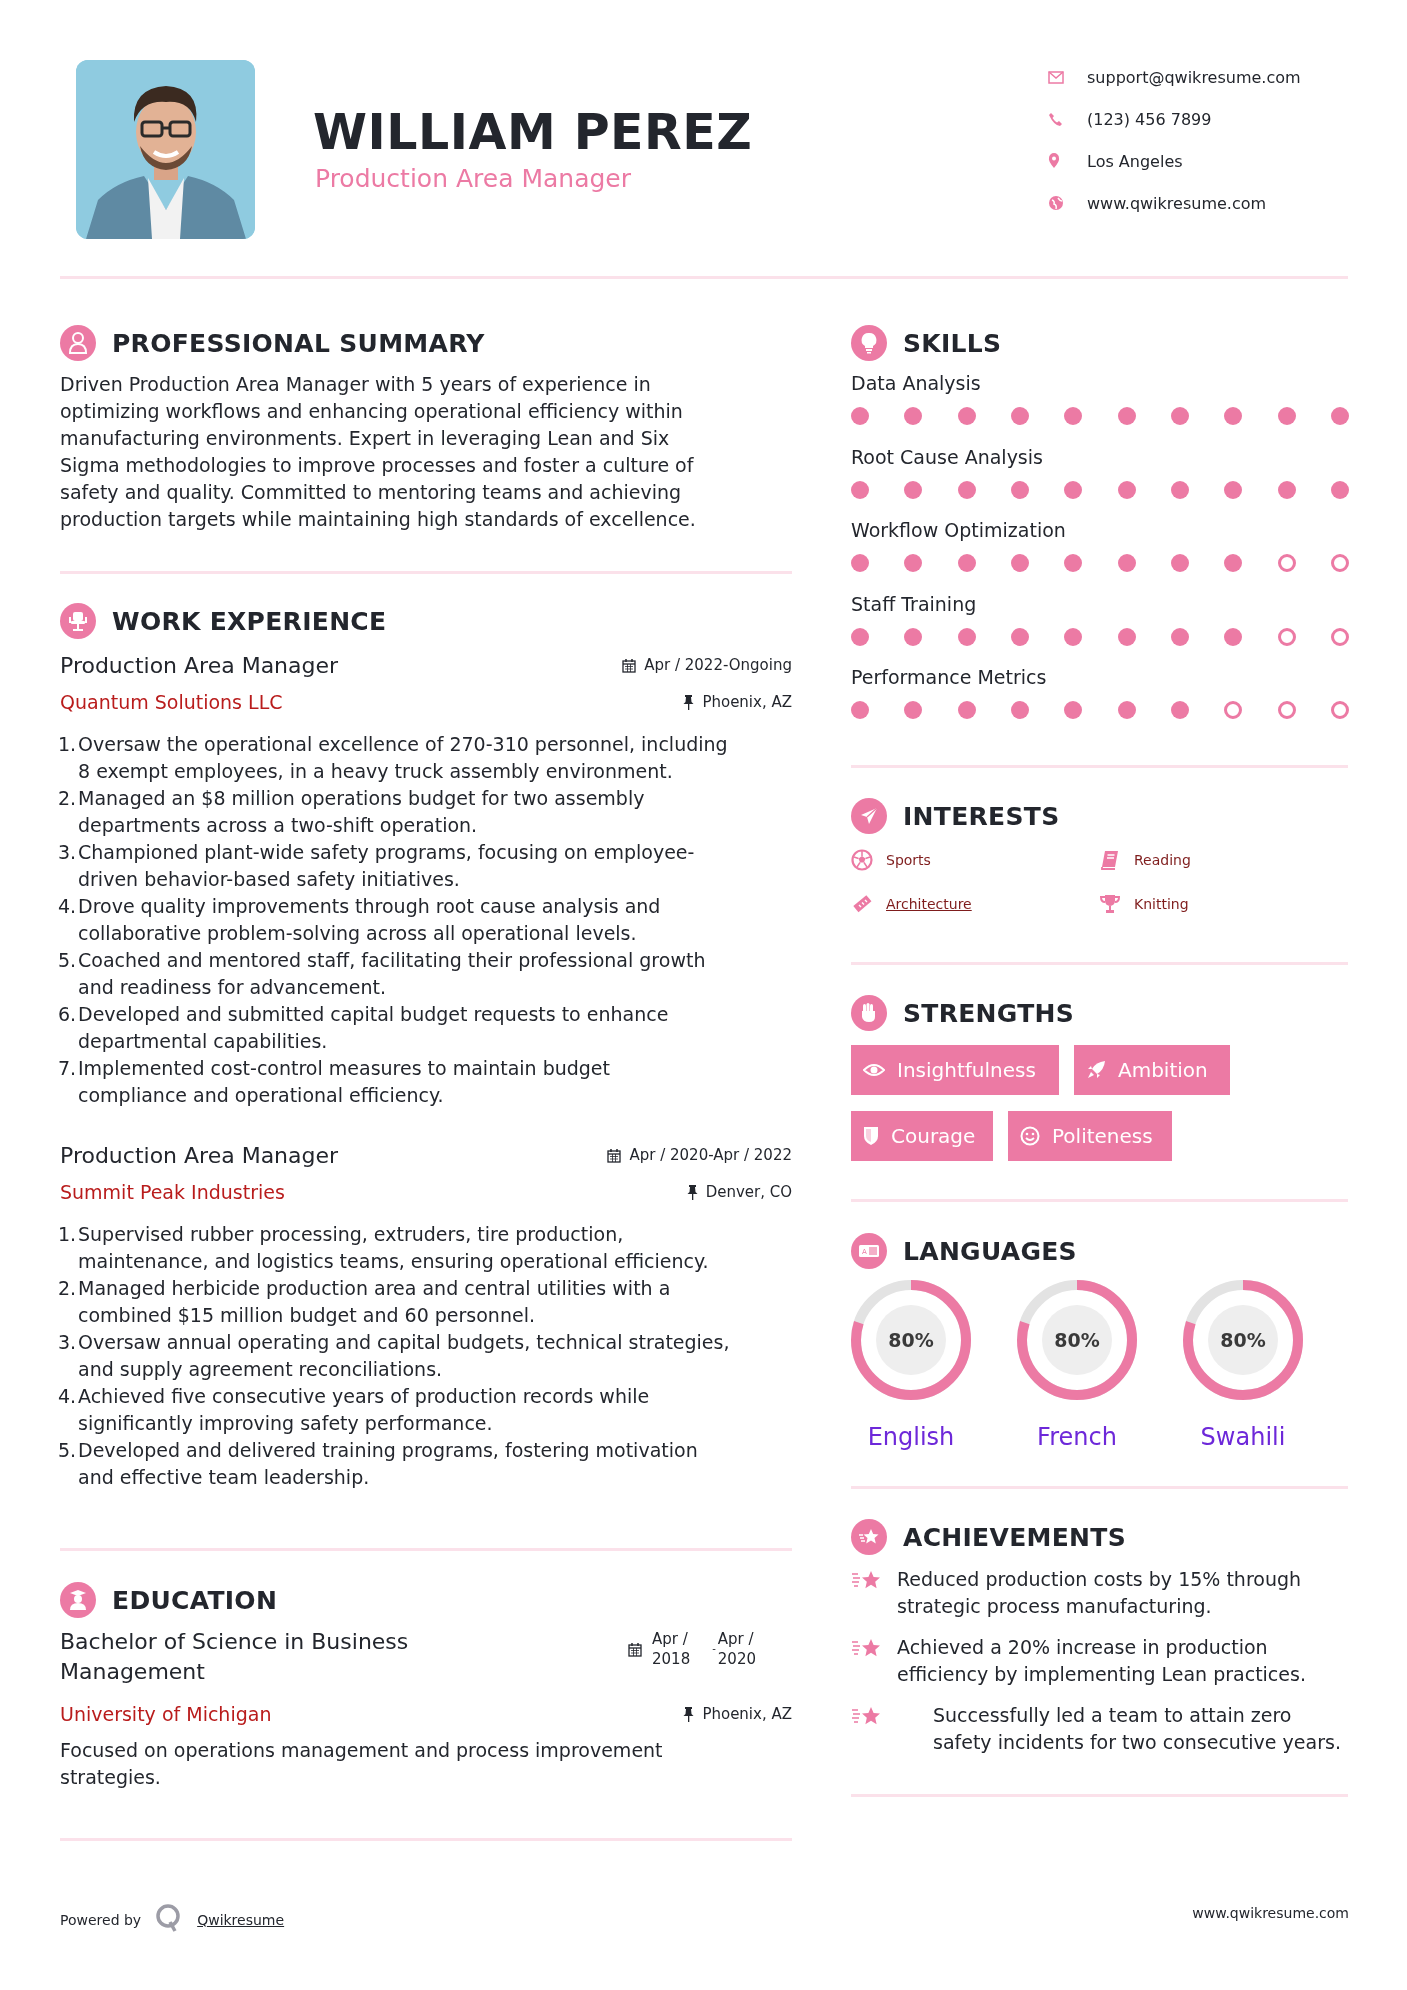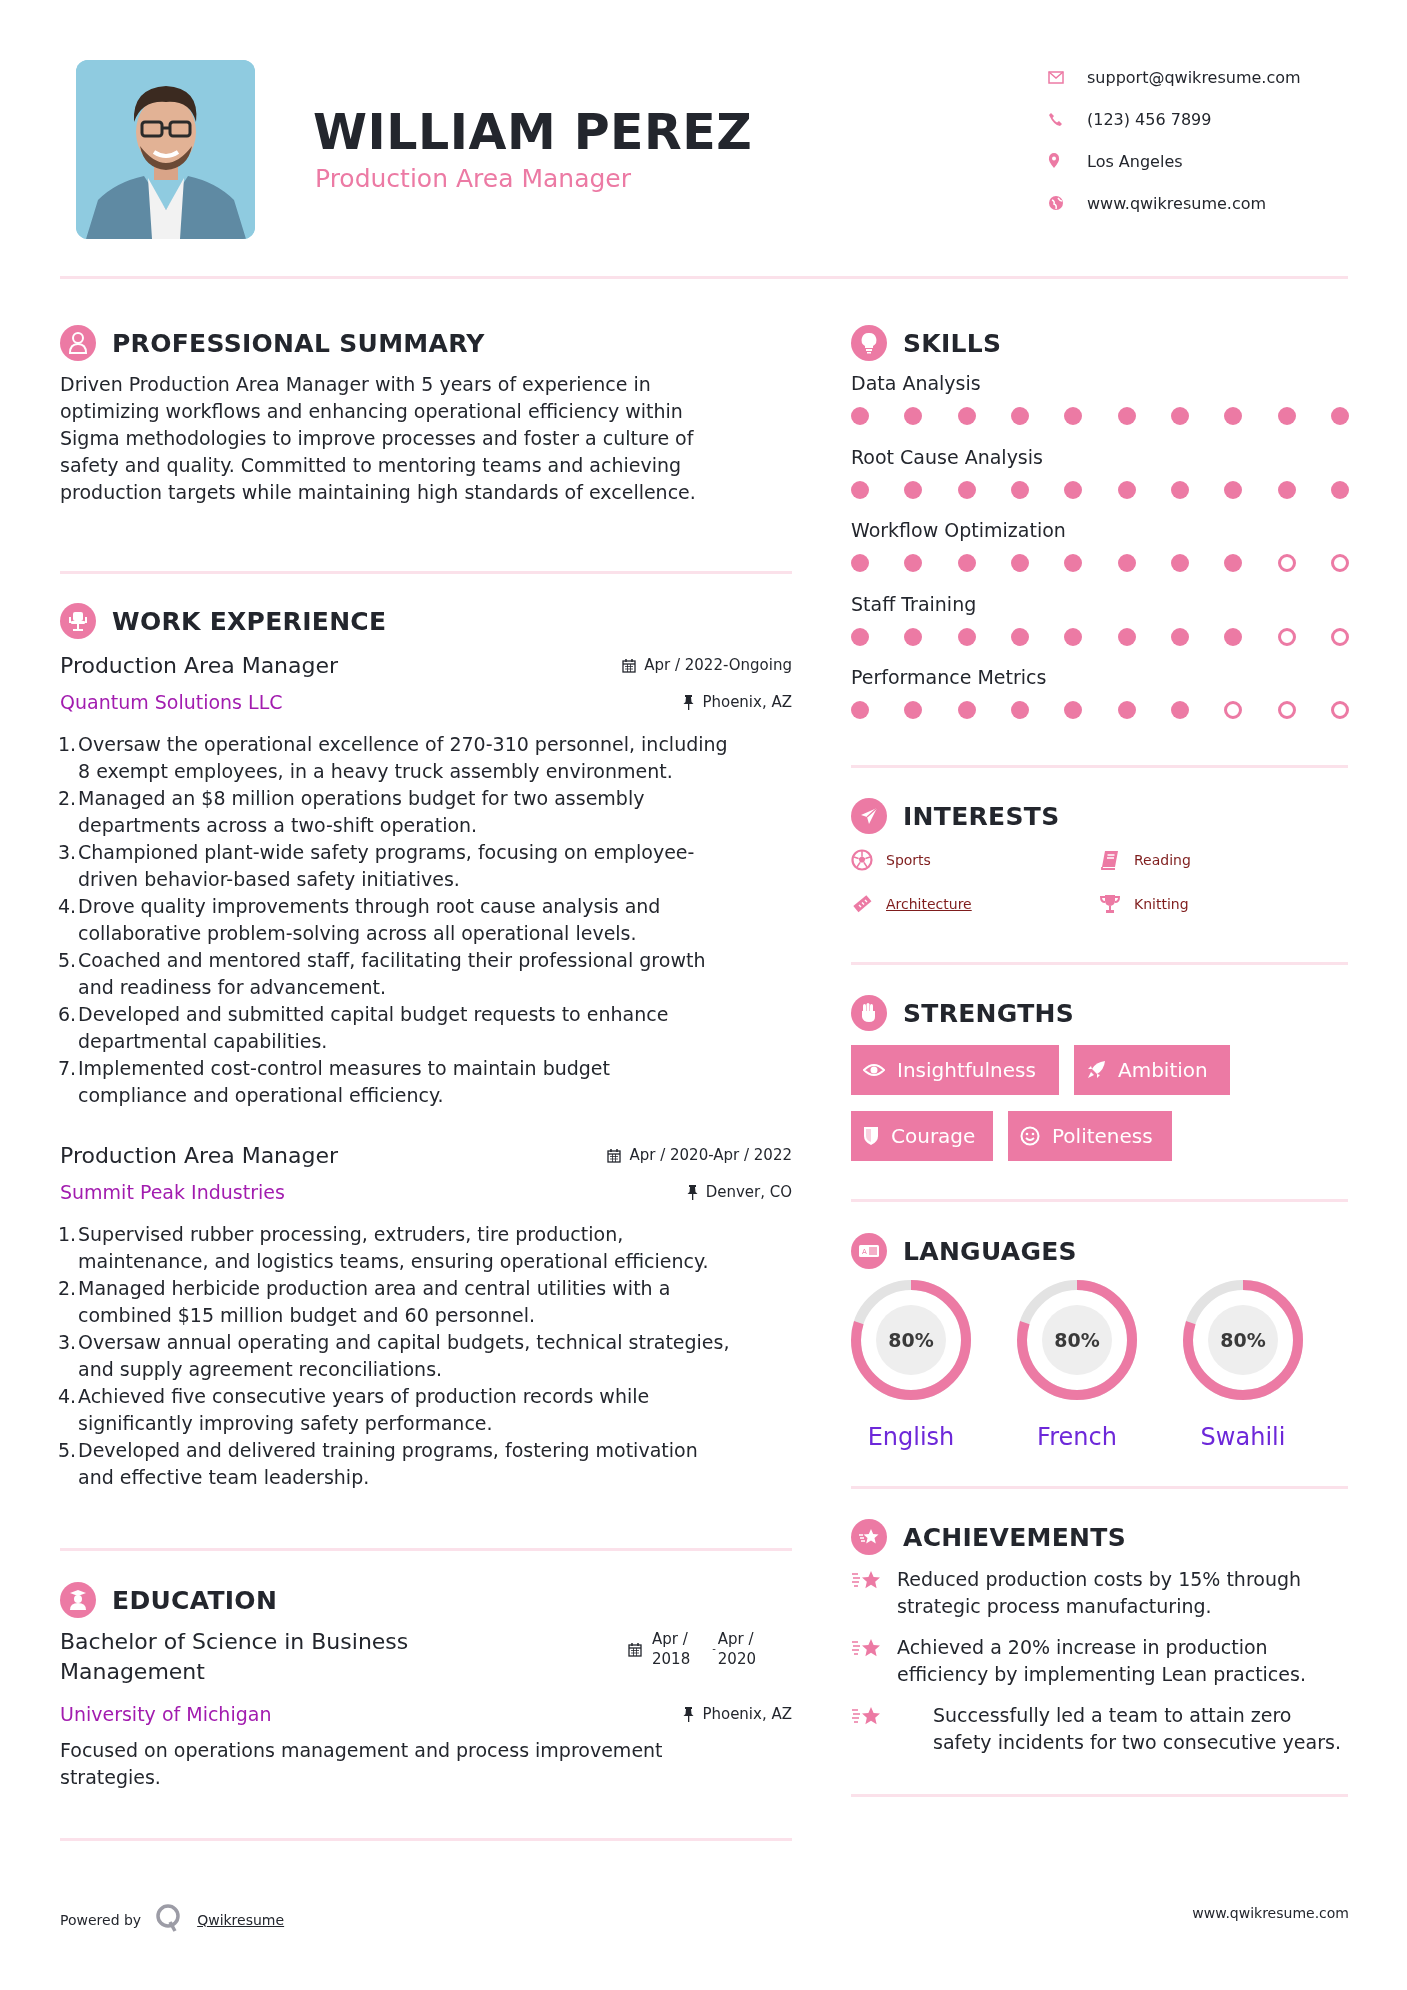--- a/index.html
+++ b/index.html
@@ -18,21 +18,21 @@
 
   
   .sec-head { display: flex; align-items: center; height: 40px; }
   .sec-icon { width: 36px; height: 36px; border-radius: 50%; background: #ec7aa4; display: flex; align-items: center; justify-content: center; margin-right: 16px; flex: none; }
   .sec-title { font-size: 25px; font-weight: bold; letter-spacing: 0.3px; color: #23262d; white-space: nowrap; }
   .divider { height: 3px; background: #fbe1ea; }
 
   .body-text { font-size: 19px; line-height: 27px; color: #23262d; }
 
   .job-title { font-size: 22px; color: #23262d; }
-  .job-company { font-size: 19px; color: #a21caf; }
+  .job-company { font-size: 19px; color: #b91c1c; }
   .meta { font-size: 15px; color: #23262d; display: flex; align-items: center; justify-content: center; white-space: nowrap; }
   .meta svg { margin-right: 8px; }
   ol.bullets { list-style: none; font-size: 19px; line-height: 27px; color: #23262d; }
   ol.bullets li { position: relative; padding-left: 18px; }
   ol.bullets li .num { position: absolute; left: -2px; top: 0; }
 
   
   .skill-label { font-size: 19px; color: #23262d; }
   .dots { display: flex; justify-content: space-between; width: 498px; margin-top: 13px; }
   .dot { width: 18px; height: 18px; border-radius: 50%; background: #ec7aa4; }
@@ -131,20 +131,21 @@
     <svg width="20" height="22" viewBox="0 0 20 22">
         <circle cx="10" cy="6" r="5" fill="none" stroke="#fff" stroke-width="2"></circle>
         <path d="M2 21 Q2 12 10 12 Q18 12 18 21 Z" fill="none" stroke="#fff" stroke-width="2"></path>
       </svg>
   </span>
   <span class="sec-title">PROFESSIONAL SUMMARY</span>
 </div>
 <div class="abs body-text" style="left:60px; top:371px; width:740px;">
   <div>Driven Production Area Manager with 5 years of experience in</div>
   <div>optimizing workflows and enhancing operational efficiency within</div>
+  <div>manufacturing environments. Expert in leveraging Lean and Six</div>
   <div>Sigma methodologies to improve processes and foster a culture of</div>
   <div>safety and quality. Committed to mentoring teams and achieving</div>
   <div>production targets while maintaining high standards of excellence.</div>
 </div>
 <div class="abs divider" style="left:60px; top:571px; width:732px;"></div>
 
 <div class="abs sec-head" style="left:60px; top:601px;">
   <span class="sec-icon">
     <svg width="20" height="22" viewBox="0 0 20 22">
         <rect x="5" y="2" width="10" height="9" rx="2" fill="#fff"></rect>

